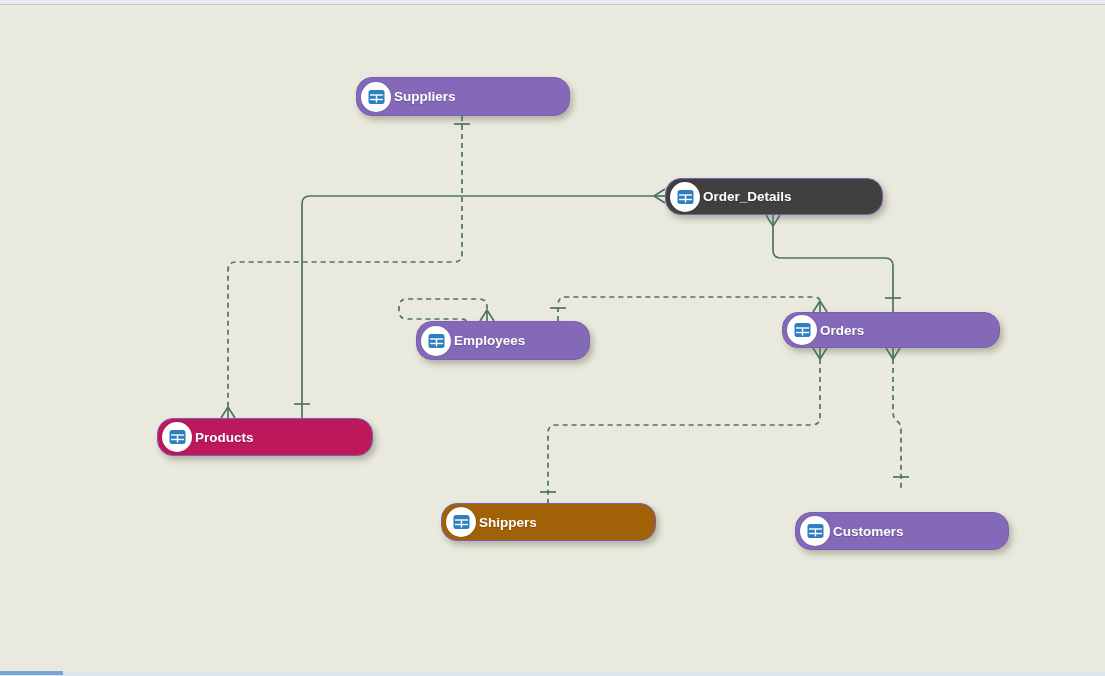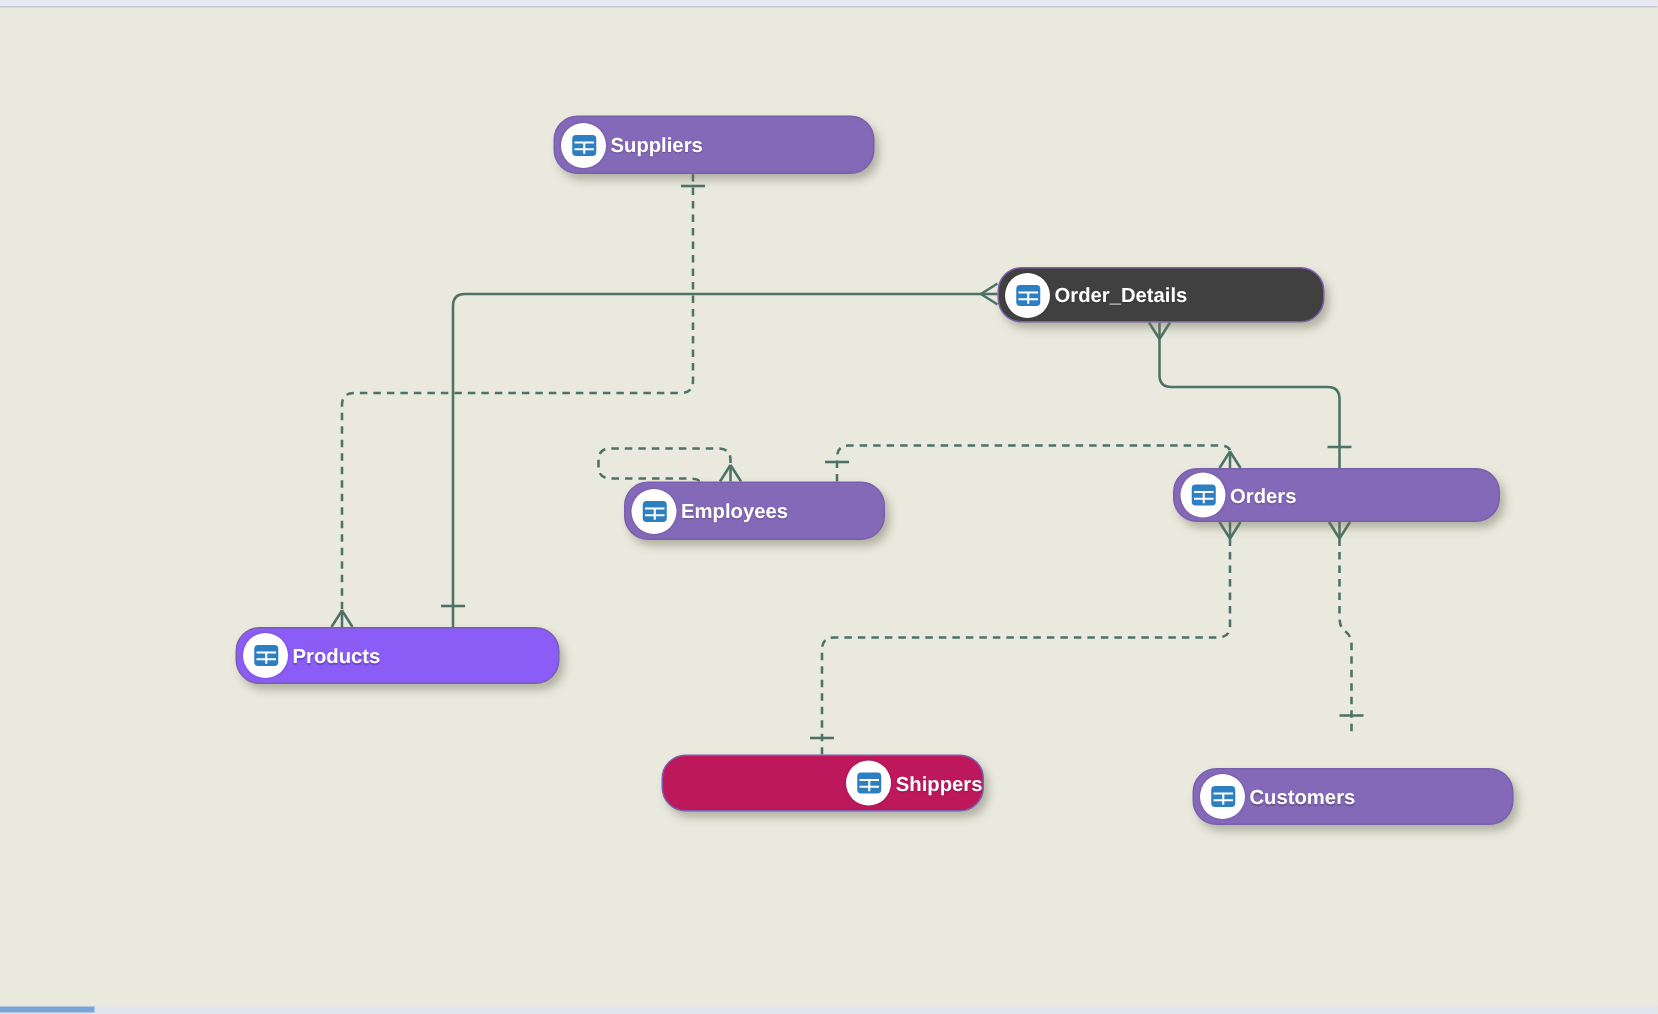--- a/index.html
+++ b/index.html
@@ -86,21 +86,21 @@
     <g>
       <path d="M 893 359 V 411 Q 893 419 897 421 Q 901 424 901 430 V 488" fill="none" stroke="#4e7266" stroke-width="1.7" stroke-dasharray="5 4"></path>
       <line x1="893" y1="477" x2="909" y2="477" stroke="#4e7266" stroke-width="1.7"></line>
       <line x1="893" y1="359" x2="886" y2="348" stroke="#4e7266" stroke-width="1.7"></line>
       <line x1="893" y1="359" x2="893" y2="348" stroke="#4e7266" stroke-width="1.7"></line>
       <line x1="893" y1="359" x2="900" y2="348" stroke="#4e7266" stroke-width="1.7"></line>
     </g>
   </svg>
 
 <div id="canvas">
-    <div class="entity" style="left: 356px; top: 77px; width: 214px; height: 39px; background: rgb(133, 105, 185); border: 1px solid rgb(122, 95, 174); margin-left: 13px;">
+    <div class="entity" style="left: 356px; top: 77px; width: 214px; height: 39px; background: rgb(133, 105, 185); border: 1px solid rgb(122, 95, 174);">
     <span class="icon-circle">
       <svg width="17" height="16" viewBox="0 0 17 16">
         <rect class="icon-fill" x="0.5" y="1" width="16" height="14" rx="2.5" fill="#2d7fc1"></rect>
         <line class="icon-line" x1="2" y1="6" x2="15" y2="6" stroke="#ffffff" stroke-width="1.4"></line>
         <line class="icon-line" x1="2" y1="10.5" x2="15" y2="10.5" stroke="#ffffff" stroke-width="1.4"></line>
         <line class="icon-line" x1="8.5" y1="6" x2="8.5" y2="13.5" stroke="#ffffff" stroke-width="1.4"></line>
       </svg>
     </span>
     <span class="label">Suppliers</span>
   </div>
@@ -130,32 +130,32 @@
     <span class="icon-circle">
       <svg width="17" height="16" viewBox="0 0 17 16">
         <rect class="icon-fill" x="0.5" y="1" width="16" height="14" rx="2.5" fill="#2d7fc1"></rect>
         <line class="icon-line" x1="2" y1="6" x2="15" y2="6" stroke="#ffffff" stroke-width="1.4"></line>
         <line class="icon-line" x1="2" y1="10.5" x2="15" y2="10.5" stroke="#ffffff" stroke-width="1.4"></line>
         <line class="icon-line" x1="8.5" y1="6" x2="8.5" y2="13.5" stroke="#ffffff" stroke-width="1.4"></line>
       </svg>
     </span>
     <span class="label">Orders</span>
   </div>
-    <div class="entity" style="left: 157px; top: 418px; width: 216px; height: 38px; background: #8b5cf6; border: 1px solid rgb(122, 95, 174);">
+    <div class="entity" style="left: 157px; top: 418px; width: 216px; height: 38px; background: #be185d; border: 1px solid rgb(122, 95, 174);">
     <span class="icon-circle">
       <svg width="17" height="16" viewBox="0 0 17 16">
         <rect class="icon-fill" x="0.5" y="1" width="16" height="14" rx="2.5" fill="#2d7fc1"></rect>
         <line class="icon-line" x1="2" y1="6" x2="15" y2="6" stroke="#ffffff" stroke-width="1.4"></line>
         <line class="icon-line" x1="2" y1="10.5" x2="15" y2="10.5" stroke="#ffffff" stroke-width="1.4"></line>
         <line class="icon-line" x1="8.5" y1="6" x2="8.5" y2="13.5" stroke="#ffffff" stroke-width="1.4"></line>
       </svg>
     </span>
     <span class="label">Products</span>
   </div>
-    <div class="entity" style="left: 441px; top: 503px; width: 215px; height: 38px; background: #be185d; border: 1px solid rgb(122, 95, 174); justify-content: flex-end;">
+    <div class="entity" style="left: 441px; top: 503px; width: 215px; height: 38px; background: #a16207; border: 1px solid rgb(122, 95, 174);">
     <span class="icon-circle">
       <svg width="17" height="16" viewBox="0 0 17 16">
         <rect class="icon-fill" x="0.5" y="1" width="16" height="14" rx="2.5" fill="#2d7fc1"></rect>
         <line class="icon-line" x1="2" y1="6" x2="15" y2="6" stroke="#ffffff" stroke-width="1.4"></line>
         <line class="icon-line" x1="2" y1="10.5" x2="15" y2="10.5" stroke="#ffffff" stroke-width="1.4"></line>
         <line class="icon-line" x1="8.5" y1="6" x2="8.5" y2="13.5" stroke="#ffffff" stroke-width="1.4"></line>
       </svg>
     </span>
     <span class="label">Shippers</span>
   </div>

